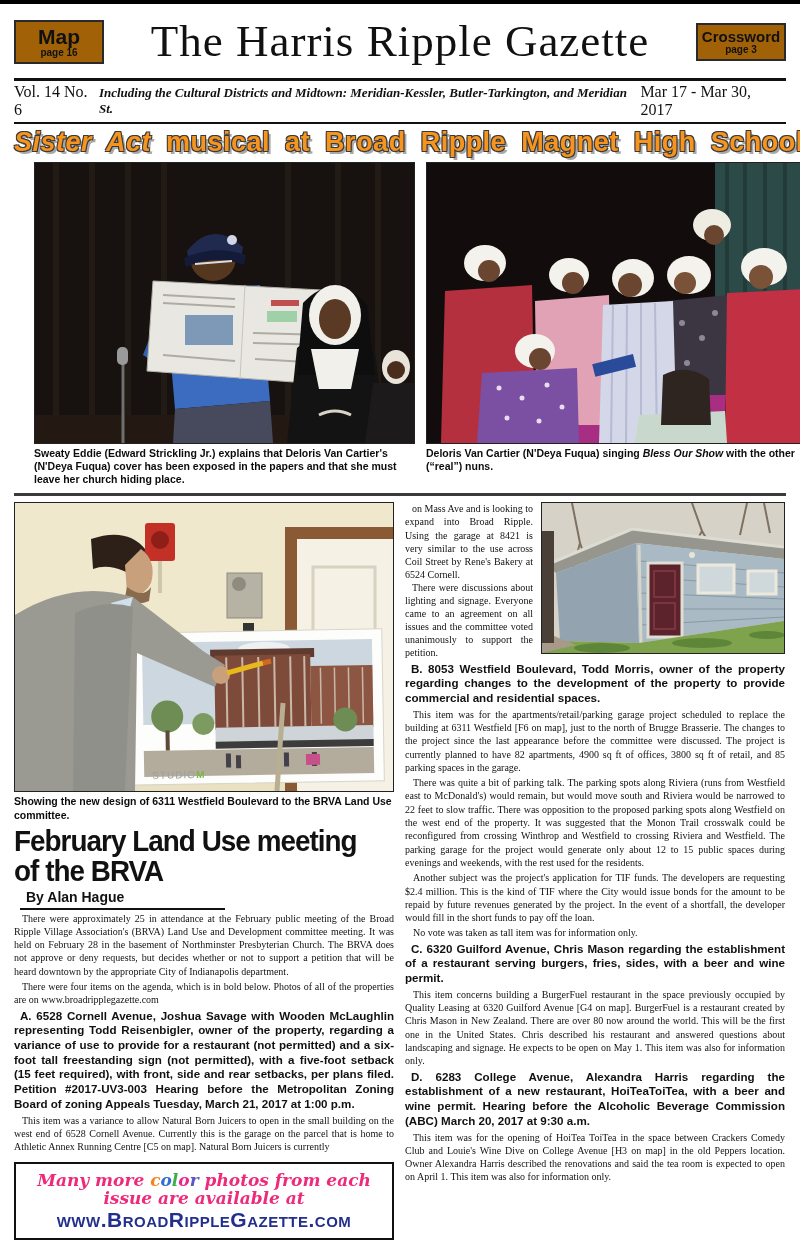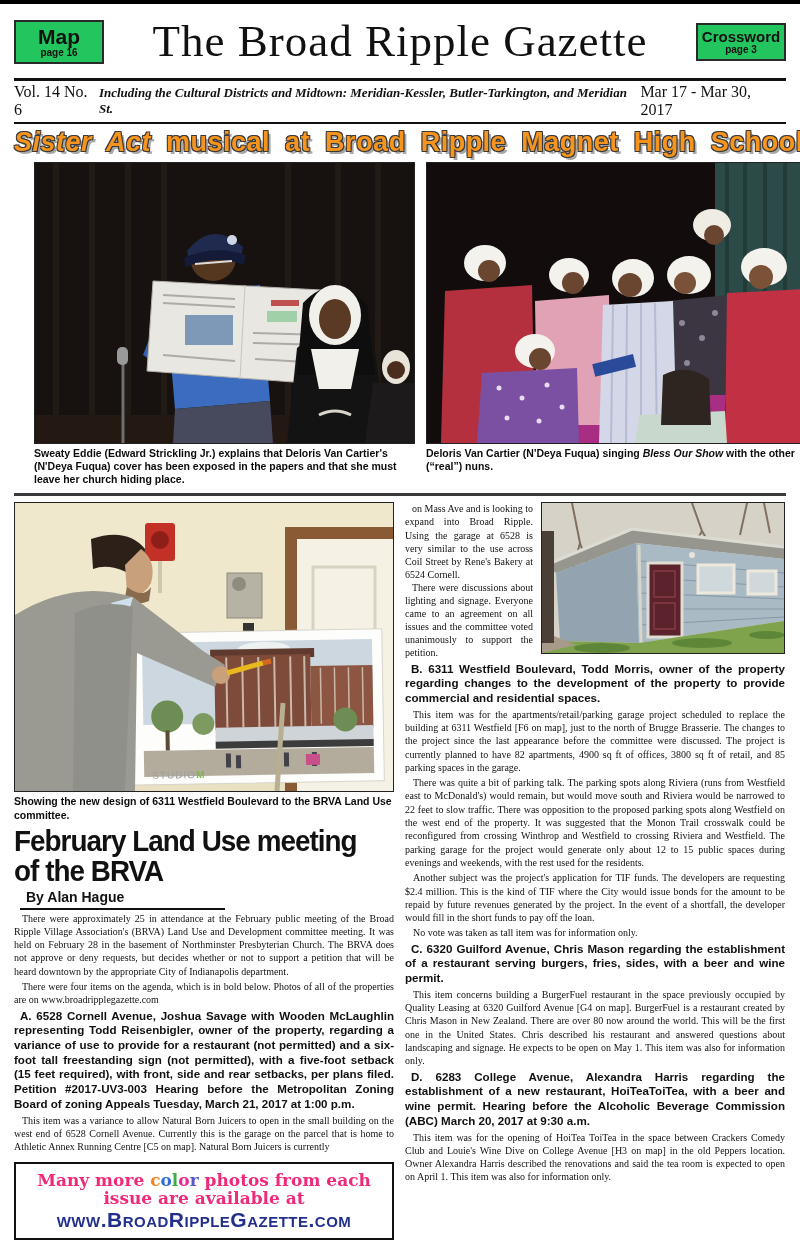--- a/index.html
+++ b/index.html
@@ -2,21 +2,21 @@
 <html><head>
 <meta charset="utf-8">
 <style>
   html,body{margin:0;padding:0;background:#777;}
   .page{width:800px;height:1251px;background:#fff;margin:0 auto;position:relative;
         overflow:hidden;font-family:"Liberation Serif",serif;color:#111;}
   .page-inner{padding:0 14px;}
   .topbar{height:4px;background:#000;}
   
   .masthead{display:flex;align-items:center;justify-content:space-between;margin-top:8px;height:60px;}
-  .corner-box{width:86px;border:2px solid #2a2a2a;background:#22c55e;text-align:center;
+  .corner-box{width:86px;border:2px solid #2a2a2a;background:#a16207;text-align:center;
               font-family:"Liberation Sans",sans-serif;padding:4px 0 3px 0;}
   .corner-box .big{font-size:21px;font-weight:bold;line-height:1;}
   .corner-box .small{font-size:10px;font-weight:bold;line-height:1.2;}
   .paper-title{font-size:45px;letter-spacing:1px;white-space:nowrap;line-height:1;margin-top:-2px;}
   .rule-thick{border:0;border-top:3px solid #111;margin:6px 0 0 0;}
   .rule-thin{border:0;border-top:2px solid #111;margin:2px 0 0 0;}
   .vol-row{display:flex;align-items:baseline;justify-content:space-between;padding:2px 0 1px 0;}
   .vol{font-size:16px;}
   .tagline{font-size:13px;font-style:italic;font-weight:bold;}
   .daterange{font-size:16px;}
@@ -43,38 +43,38 @@
   .email{font-weight:bold;font-size:13px;padding-left:10px;margin-bottom:4px;}
   .body-copy p{margin:0 0 2px 0;font-size:10px;line-height:1.33;text-align:justify;text-indent:8px;}
   .body-copy p.agenda{font-family:"Liberation Sans",sans-serif;font-weight:bold;font-size:11.6px;
                       line-height:1.27;text-indent:6px;}
   
   .wrap-row{display:flex;gap:8px;margin-bottom:2px;}
   .wrap-text{width:128px;}
   .wrap-text p{margin:0;font-size:10px;line-height:1.31;text-align:justify;text-indent:7px;}
   
   .promo-box{border:2px solid #111;margin-top:8px;padding:7px 4px 6px 4px;text-align:center;}
-  .promo-line1{font-family:"DejaVu Serif",serif;font-weight:bold;
+  .promo-line1{font-family:"DejaVu Serif",serif;font-style:italic;font-weight:bold;
                font-size:17px;color:#ee2a7b;line-height:1.1;}
   .promo-url{font-family:"Liberation Sans",sans-serif;font-weight:bold;font-variant:small-caps;
              font-size:21px;color:#232f8c;letter-spacing:.5px;line-height:1.15;}
 </style>
 </head>
 <body>
 
 <div class="page">
   <div class="topbar"></div>
   <div class="page-inner">
 
     <div class="masthead">
       <div class="corner-box">
         <div class="big">Map</div>
         <div class="small">page 16</div>
       </div>
-      <div class="paper-title">The Broad Ripple Gazette</div>
+      <div class="paper-title">The Harris Ripple Gazette</div>
       <div class="corner-box">
         <div class="big" style="font-size:15px;">Crossword</div>
         <div class="small">page 3</div>
       </div>
     </div>
     <hr class="rule-thick">
     <div class="vol-row">
       <span class="vol">Vol. 14  No. 6</span>
       <span class="tagline">Including the Cultural Districts and Midtown: Meridian-Kessler, Butler-Tarkington, and Meridian St.</span>
       <span class="daterange">Mar 17 - Mar 30, 2017</span>
@@ -278,21 +278,21 @@
 
         <div class="promo-box">
           <div class="promo-line1"><span>Many more </span><span id="promo-color-word"><span style="color: rgb(245, 130, 32);">c</span><span style="color: rgb(47, 111, 214);">o</span><span style="color: rgb(63, 174, 73);">l</span><span style="color: rgb(236, 38, 143);">o</span><span style="color: rgb(90, 87, 200);">r</span></span><span> photos from each issue are available at</span></div>
           <div class="promo-url">www.BroadRippleGazette.com</div>
         </div>
       </div>
 
       <div class="col">
         <div class="wrap-row">
           <div class="wrap-text body-copy">
-              <p class="body">on Mass Ave and is looking to expand into Broad Ripple. Using the garage at 6528 is very similar to the use across Coil Street by Rene's Bakery at 6524 Cornell.</p>
+              <p class="body">on Mass Ave and is looking to expand into Broad Ripple. Using the garage at 8421 is very similar to the use across Coil Street by Rene's Bakery at 6524 Cornell.</p>
               <p class="body">There were discussions about lighting and signage. Everyone came to an agreement on all issues and the committee voted unanimously to support the petition.</p>
             </div>
           <figure class="photo-frame">
             <svg width="242" height="150" viewBox="0 0 242 150">
               <rect width="242" height="150" fill="#d6d2c8"></rect>
               <g stroke="#6a5948" stroke-width="2" fill="none" opacity="0.8">
                 <path d="M30 0 L38 40 L30 70 M38 40 L52 80"></path>
                 <path d="M150 0 L160 28 L174 52 M160 28 L148 50"></path>
                 <path d="M205 0 L198 32 M222 0 L228 30"></path>
               </g>
@@ -321,21 +321,21 @@
                   <ellipse cx="60" cy="145" rx="28" ry="5"></ellipse>
                   <ellipse cx="160" cy="140" rx="30" ry="5"></ellipse>
                   <ellipse cx="225" cy="132" rx="18" ry="4"></ellipse>
                 </g>
               <polygon points="0,128 34,142 0,150" fill="#a89a88"></polygon>
               <rect x="0" y="28" width="12" height="112" fill="#4a4038"></rect>
             </svg>
           </figure>
         </div>
         <div class="body-copy">
-            <p class="agenda">B. 6311 Westfield Boulevard, Todd Morris, owner of the property regarding changes to the development of the property to provide commercial and residential spaces.</p>
+            <p class="agenda">B. 8053 Westfield Boulevard, Todd Morris, owner of the property regarding changes to the development of the property to provide commercial and residential spaces.</p>
             <p class="body">This item was for the apartments/retail/parking garage project scheduled to replace the building at 6311 Westfield [F6 on map], just to the north of Brugge Brasserie. The changes to the project since the last appearance before the committee were discussed.  The project is currently planned to have 82 apartments, 4900 sq ft of offices, 3800 sq ft of retail, and 85 parking spaces in the garage.</p>
             <p class="body">There was quite a bit of parking talk.  The parking spots along Riviera (runs from Westfield east to McDonald's) would remain, but would move south and Riviera would be narrowed to 22 feet to slow traffic. There was opposition to the proposed parking spots along Westfield on the west end of the property.  It was suggested that the Monon Trail crosswalk could be reconfigured from crossing Winthrop and Westfield to crossing Riviera and Westfield.  The parking garage for the project would generate only about 12 to 15 public spaces during evenings and weekends, with the rest used for the residents.</p>
             <p class="body">Another subject was the project's application for TIF funds. The developers are requesting $2.4 million. This is the kind of TIF where the City would issue bonds for the amount to be repaid by future revenues generated by the project. In the event of a shortfall, the developer would fill in the short funds to pay off the loan.</p>
             <p class="body">No vote was taken as tall item was for information only.</p>
             <p class="agenda">C. 6320 Guilford Avenue, Chris Mason regarding the establishment of a restaurant serving burgers, fries, sides, with a beer and wine permit.</p>
             <p class="body">This item concerns building a BurgerFuel restaurant in the space previously occupied by Quality Leasing at 6320 Guilford Avenue [G4 on map]. BurgerFuel is a restaurant created by Chris Mason in New Zealand. There are over 80 now around the world.  This will be the first one in the United States. Chris described his restaurant and answered questions about landscaping and signage.  He expects to be open on May 1. This item was also for information only.</p>
             <p class="agenda">D. 6283 College Avenue, Alexandra Harris regarding the establishment of a new restaurant, HoiTeaToiTea, with a beer and wine permit. Hearing before the Alcoholic Beverage Commission (ABC) March 20, 2017 at 9:30 a.m.</p>
             <p class="body">This item was for the opening of HoiTea ToiTea in the space between Crackers Comedy Club and Louie's Wine Dive on College Avenue [H3 on map] in the old Peppers location. Owner Alexandra Harris described the renovations and said the tea room is expected to open on April 1. This item was also for information only.</p>
           </div>
       </div>

